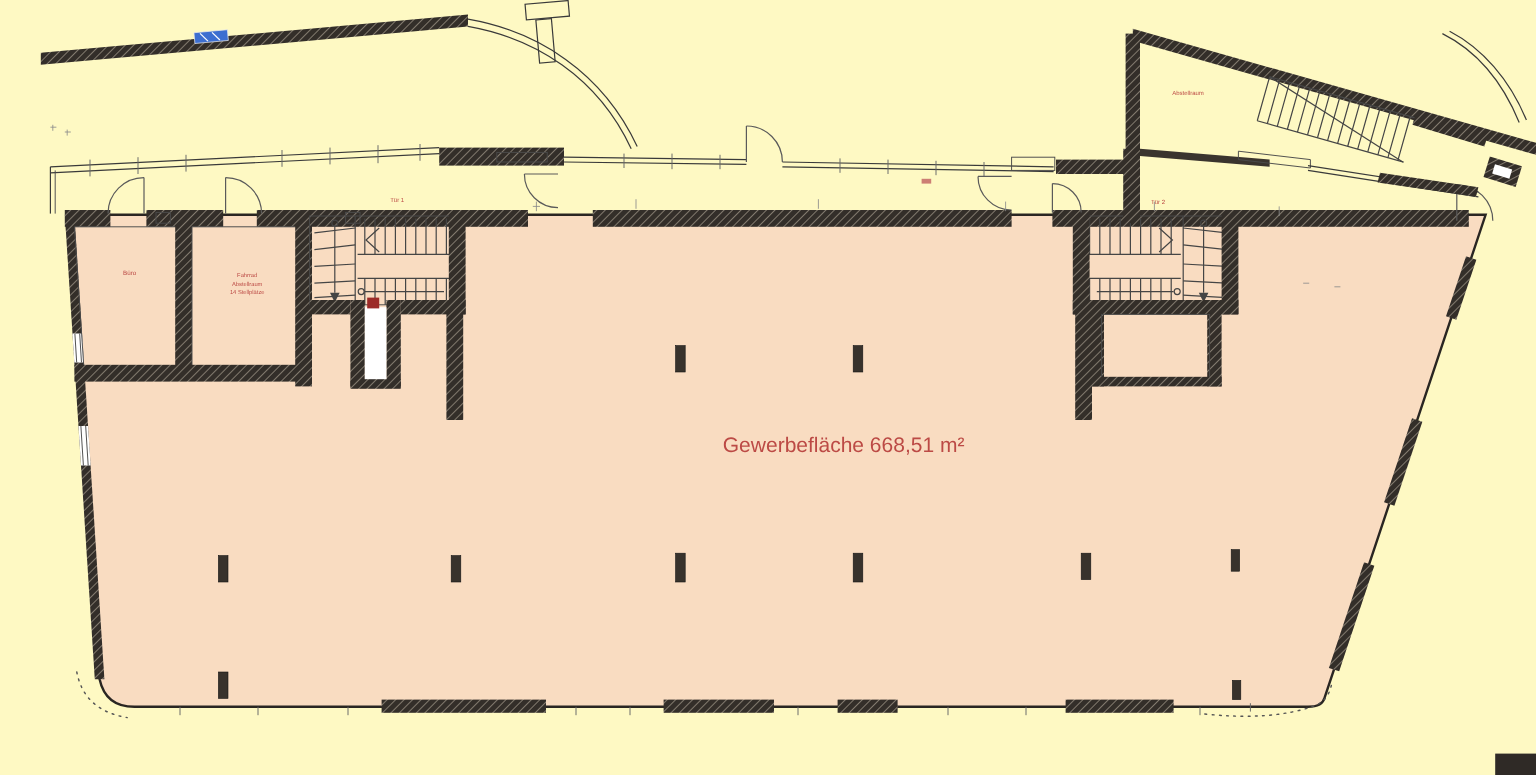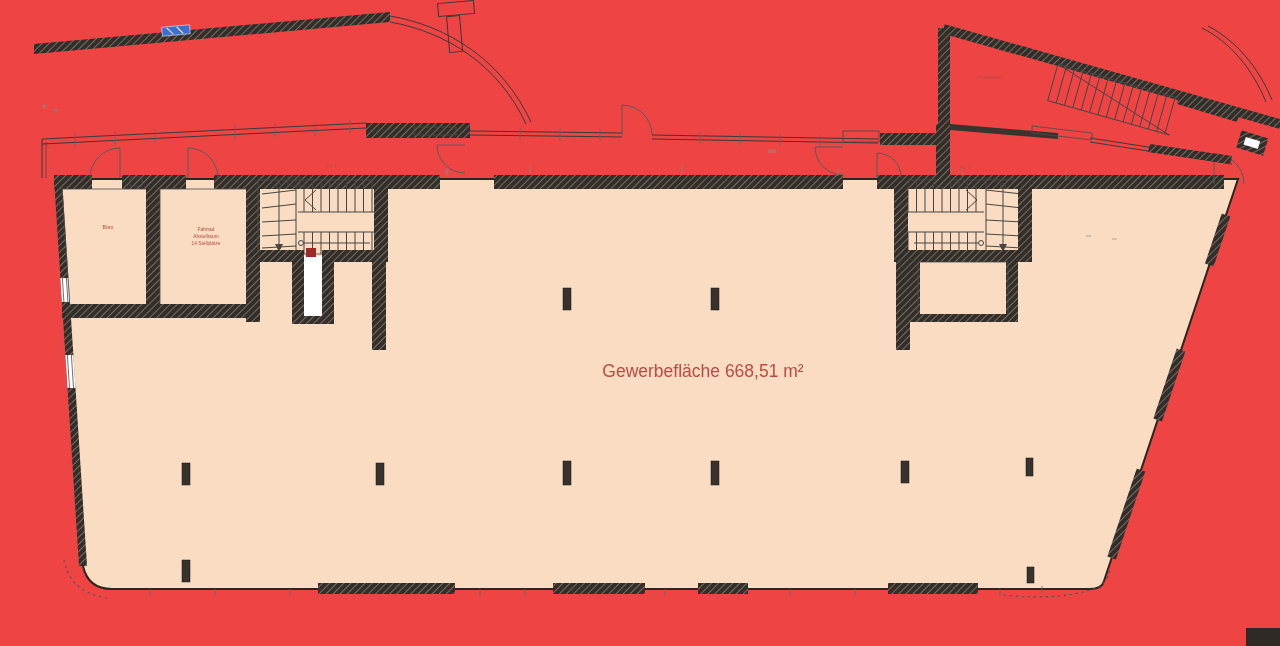--- a/index.html
+++ b/index.html
@@ -1,16 +1,16 @@
 <!DOCTYPE html>
 <html><head>
 <meta charset="utf-8">
 <style>
   html,body { margin:0; padding:0; background:#ffffff; }
-  .stage { position:relative; width:1280px; height:646px; background:#ef4444; overflow:hidden;
+  .stage { position:relative; width:1280px; height:646px; background:#fef9c3; overflow:hidden;
            font-family:"Liberation Sans", sans-serif; }
   svg { display:block; }
   .thin  { stroke:#3a3a3a; stroke-width:1; fill:none; }
   .thin2 { stroke:#4a4a4a; stroke-width:0.8; fill:none; }
   .arc   { stroke:#5a5a5a; stroke-width:1; fill:none; }
   .stair { stroke:#454545; stroke-width:1; fill:none; }
   .tick  { stroke:#666; stroke-width:0.8; fill:none; }
   .mini  { stroke:#8a8a8a; stroke-width:0.7; fill:none; }
   .dots  { stroke:#555; stroke-width:1.2; fill:none; stroke-dasharray:1.5 4.5; stroke-linecap:round; }
   .col   { fill:#38322c; stroke:#141414; stroke-width:0.5; }

